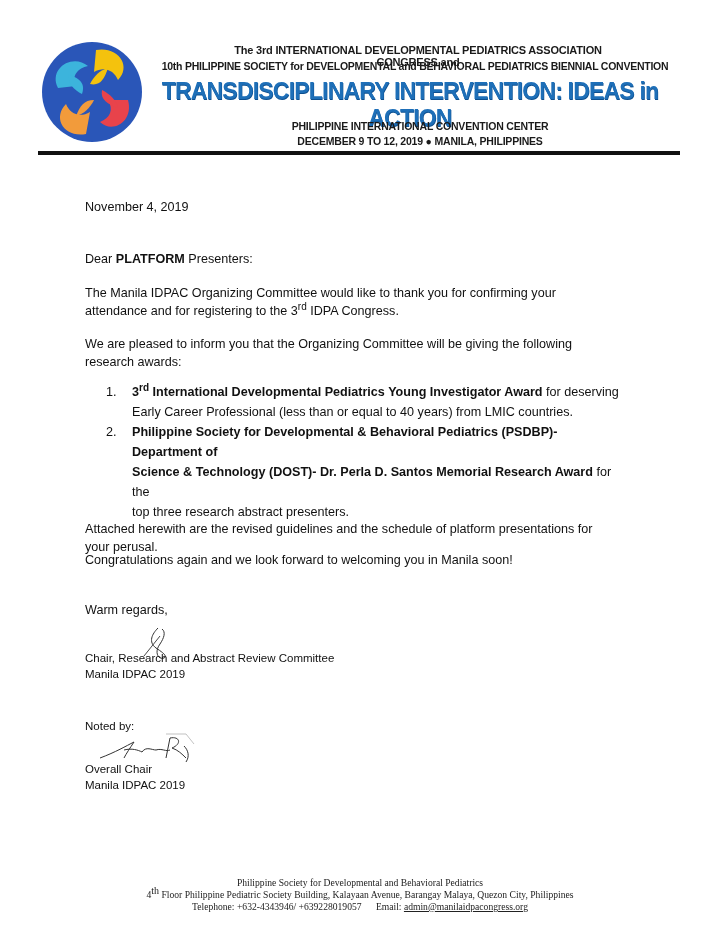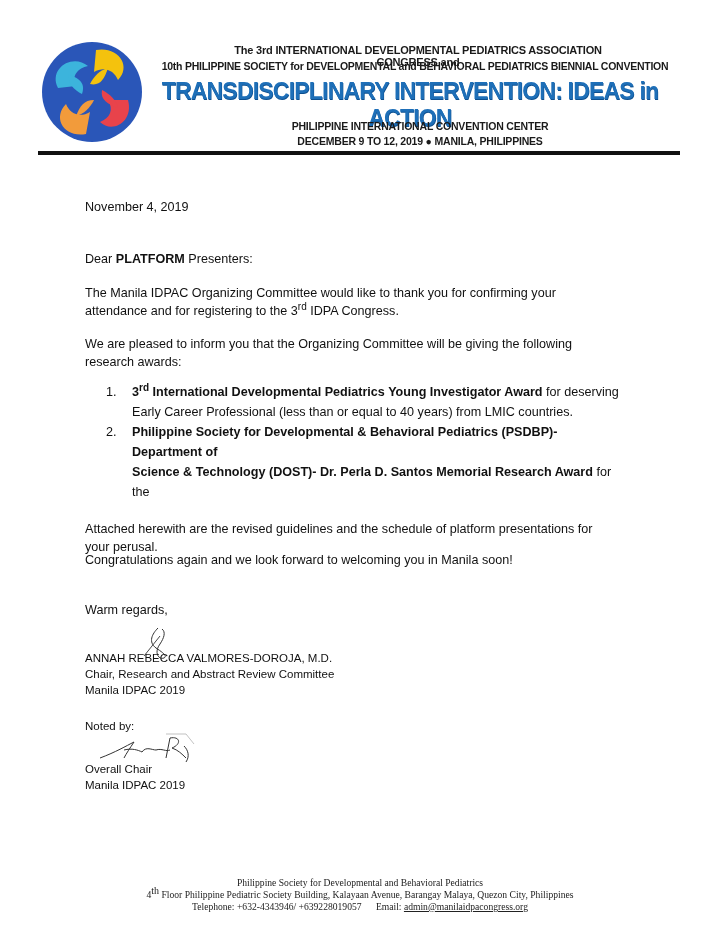--- a/index.html
+++ b/index.html
@@ -66,39 +66,39 @@
 <div class="body-text" style="top:382px; line-height:20px;">
   <div class="li">
     <span class="num">1.</span>
     <div><b><span>3</span><sup>rd</sup><span> International Developmental Pediatrics Young Investigator Award</span></b><span> for deserving</span></div>
     <div>Early Career Professional (less than or equal to 40 years) from LMIC countries.</div>
   </div>
   <div class="li">
     <span class="num">2.</span>
     <div><b>Philippine Society for Developmental &amp; Behavioral Pediatrics (PSDBP)- Department of</b></div>
     <div><b>Science &amp; Technology (DOST)- Dr. Perla D. Santos Memorial Research Award</b><span> for the</span></div>
+    <div>top three research abstract presenters.</div>
   </div>
 </div>
 
 <div class="body-text" style="top:499px;margin-top:21px;">
   <div>Attached herewith are the revised guidelines and the schedule of platform presentations for</div>
   <div>your perusal.</div>
 </div>
 
 <div class="body-text" style="top:551px;">Congratulations again and we look forward to welcoming you in Manila soon!</div>
 
 <div class="body-text" style="top:601px;">Warm regards,</div>
 
 <svg class="sig" style="left:138px; top:626px; width:40px; height:34px;" viewBox="0 0 40 34">
   <path d="M20 2 C14 8, 10 16, 18 22 C24 26, 30 30, 26 32 C20 34, 16 26, 22 18 C26 12, 28 6, 24 3" fill="none" stroke="#333" stroke-width="1"></path>
   <path d="M6 30 L22 10" fill="none" stroke="#333" stroke-width="0.9"></path>
 </svg>
 
 <div class="body-text" style="top:650px; font-size:11.5px; line-height:16px;">
-  <div>ANNAH REBECCA VALMORES-DOROJA, M.D.</div>
   <div>Chair, Research and Abstract Review Committee</div>
   <div>Manila IDPAC 2019</div>
 </div>
 
 <div class="body-text" style="top:717px; font-size:11.5px;">Noted by:</div>
 
 <svg class="sig" style="left:96px; top:732px; width:100px; height:32px;" viewBox="0 0 100 32">
   <path d="M4 26 C20 20, 30 14, 38 10 C34 16, 30 22, 28 26 M28 18 C36 16, 42 18, 46 20 C50 14, 56 18, 60 18 C66 16, 70 20, 74 18 M74 6 L70 26 M74 6 C84 4, 86 12, 76 16 C82 18, 86 22, 90 26 M88 14 C92 18, 94 24, 90 30" fill="none" stroke="#333" stroke-width="1"></path>
   <path d="M70 2 L90 2 L98 12" fill="none" stroke="#999" stroke-width="0.6"></path>
 </svg>

